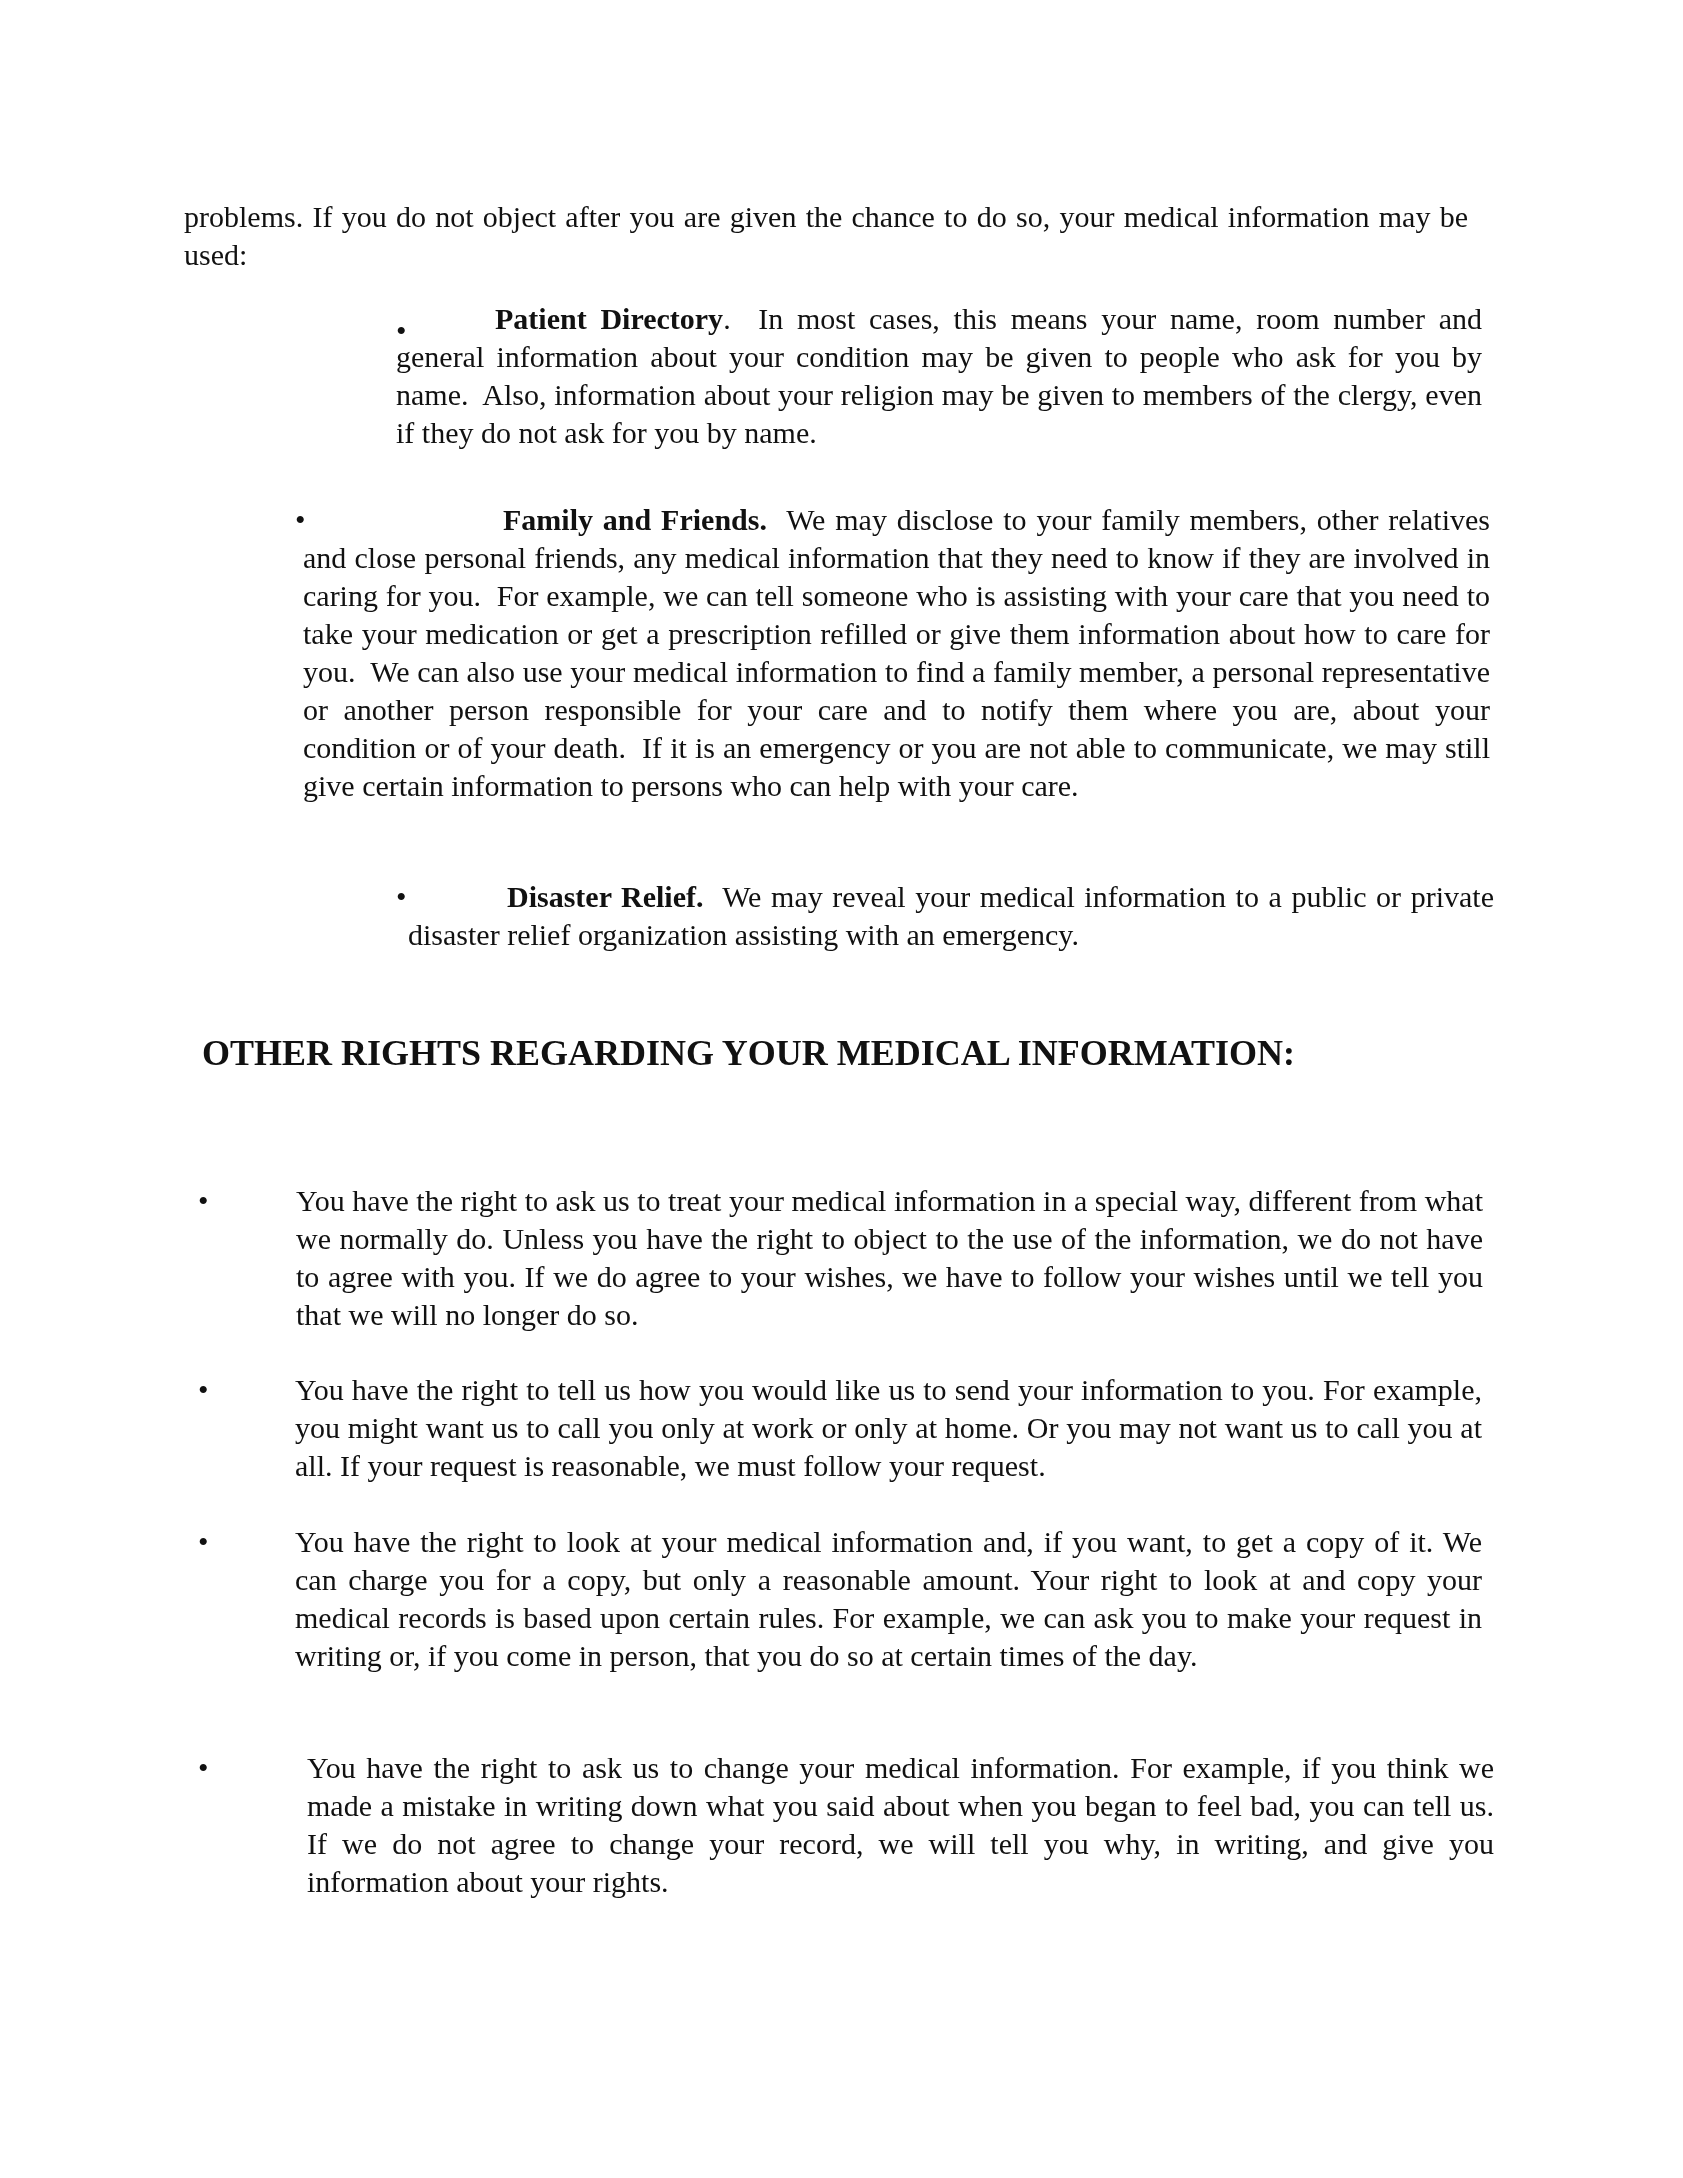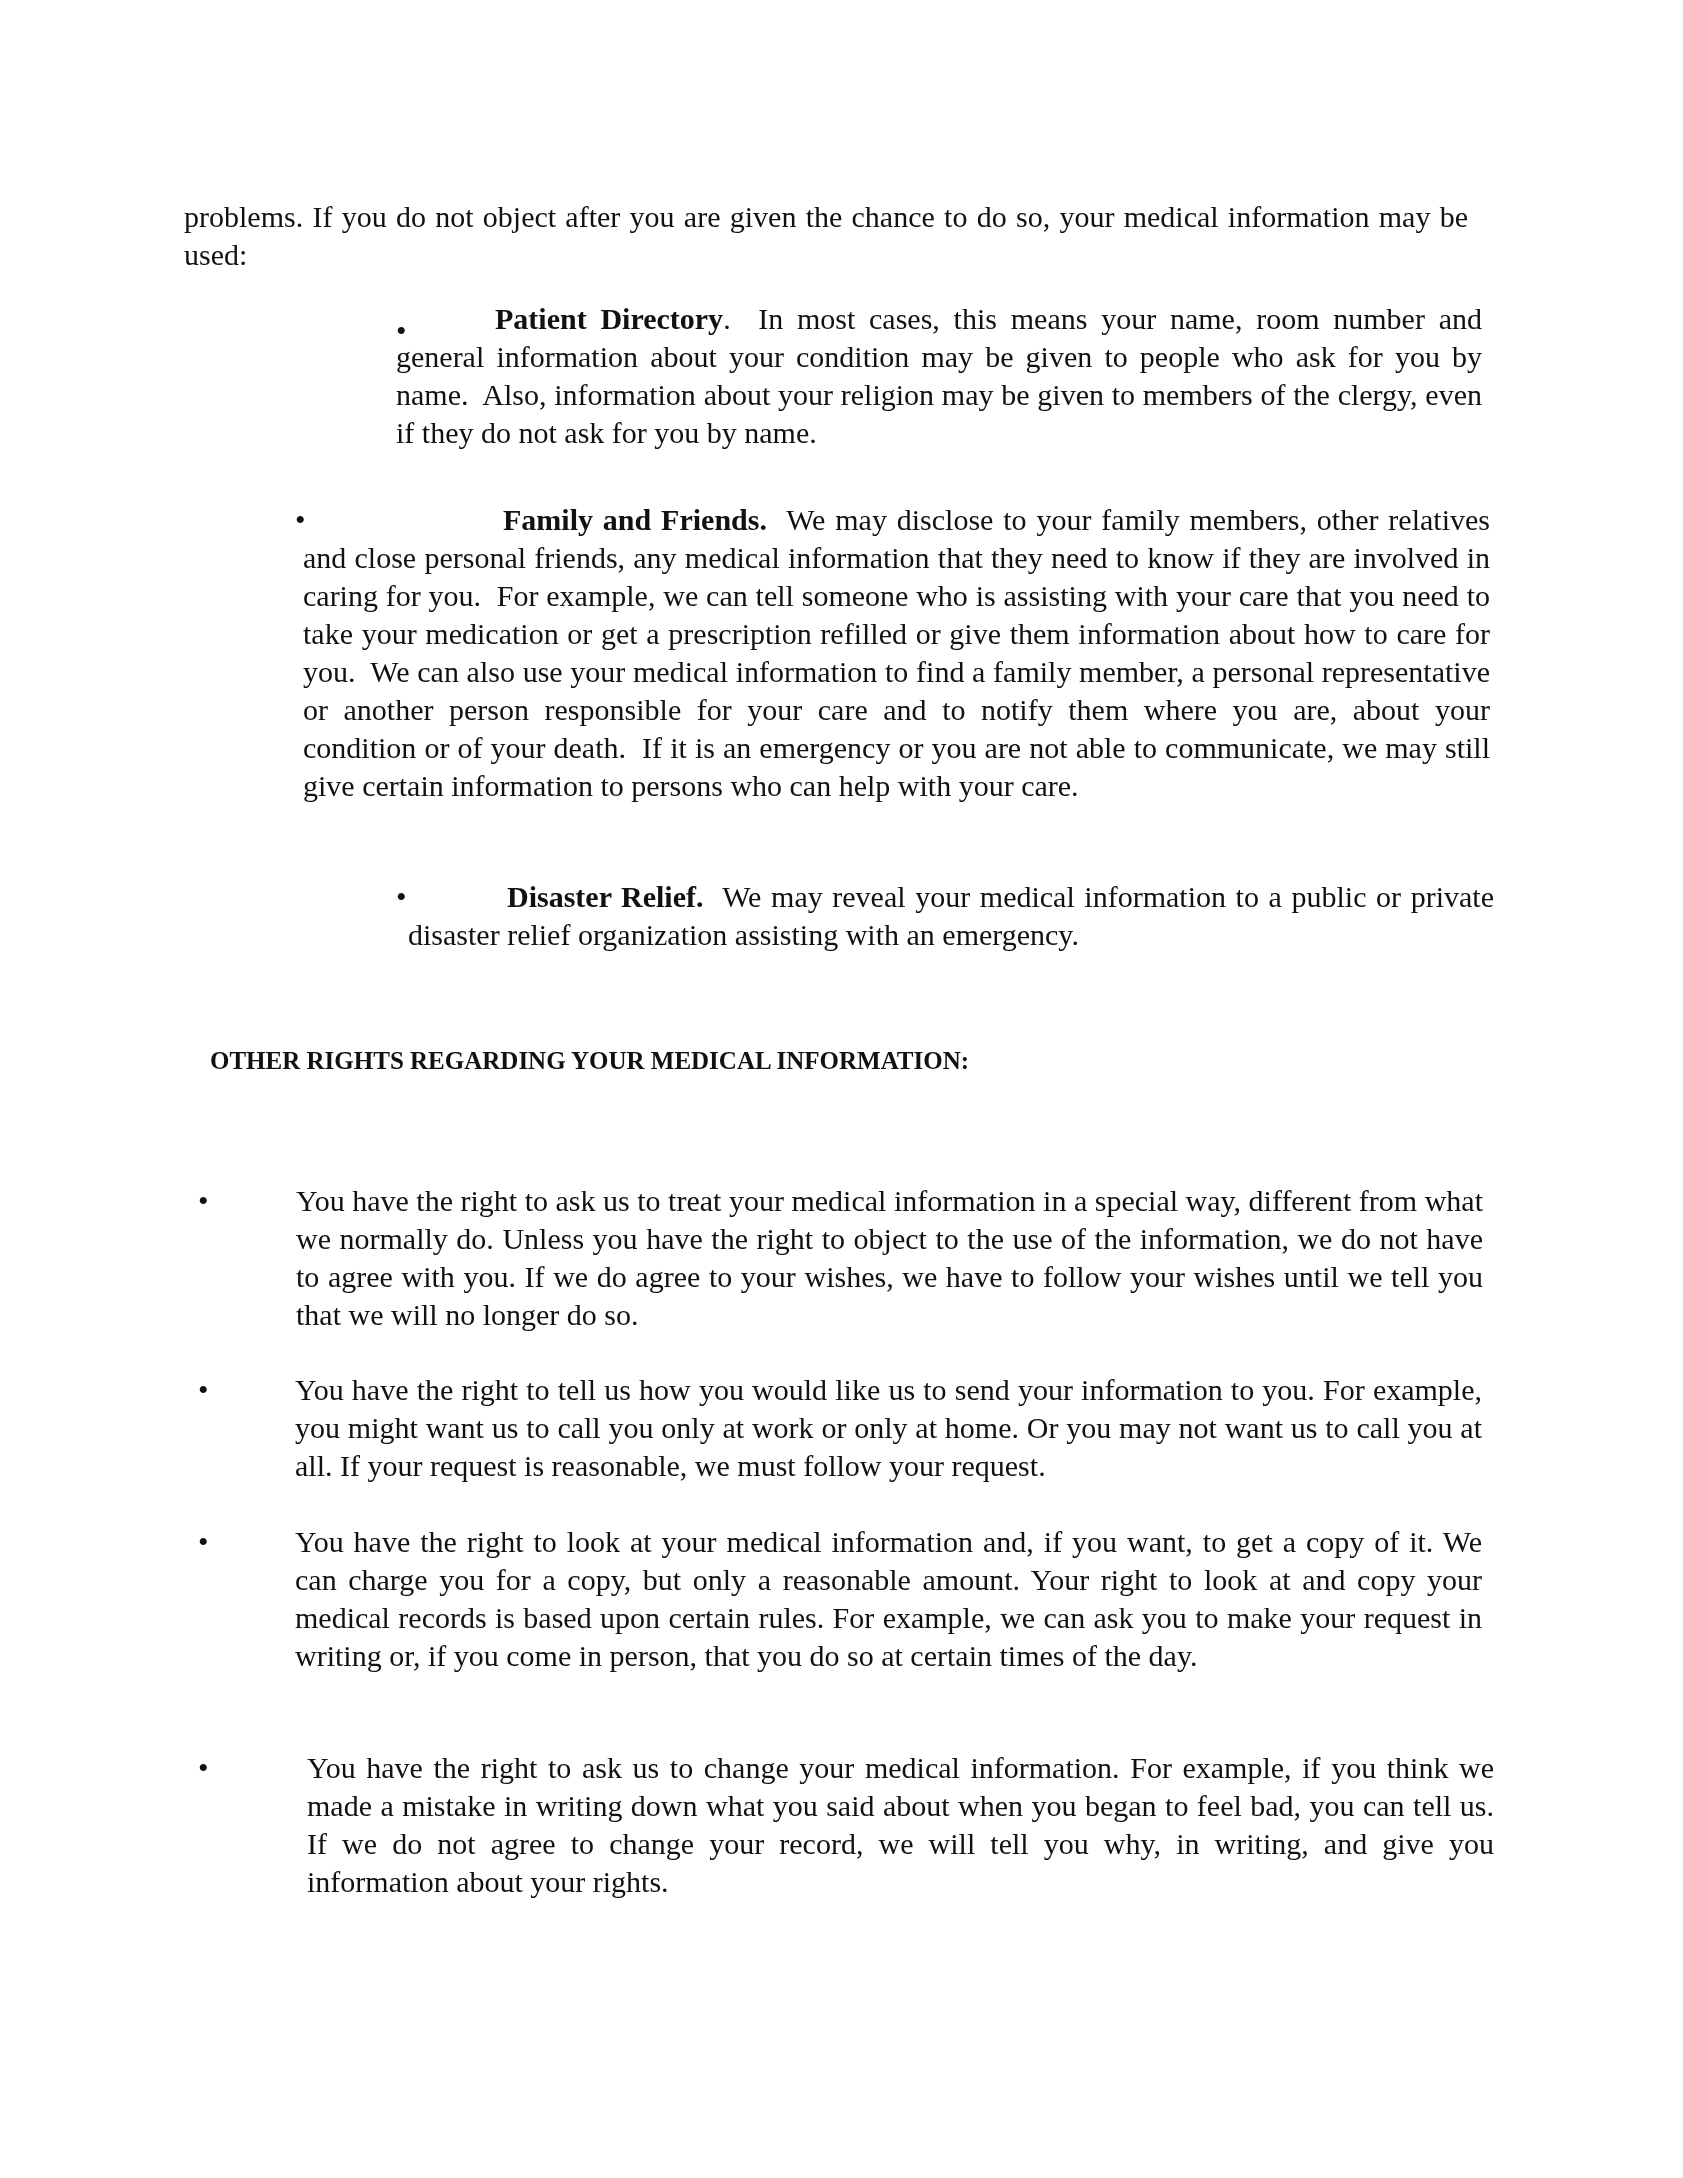--- a/index.html
+++ b/index.html
@@ -2,21 +2,21 @@
 <html><head>
 <meta charset="utf-8">
 <style>
   html, body { margin: 0; padding: 0; background: #ffffff; }
   body { width: 1683px; height: 2178px; position: relative; overflow: hidden;
          font-family: "Liberation Serif", "DejaVu Serif", serif; color: #111111; }
   .page { position: absolute; left: 0; top: 0; width: 1683px; height: 2178px; }
   .p { position: absolute; font-size: 30px; line-height: 38px; text-align: justify; margin: 0; }
   .bold { font-weight: bold; }
   .bullet { position: absolute; font-size: 30px; line-height: 38px; }
-  .heading { position: absolute; font-size: 25px; line-height: 38px; font-weight: bold; margin: 12px; }
+  .heading { position: absolute; font-size: 36px; line-height: 38px; font-weight: bold; margin: 4px; }
 </style>
 </head>
 <body>
 
 <div class="page">
 
   <p class="p" style="left:184px; top:198px; width:1284px;">
     <span>problems.  If you do not object after you are given the chance to do so, your medical information may be used:</span>
   </p>
 

